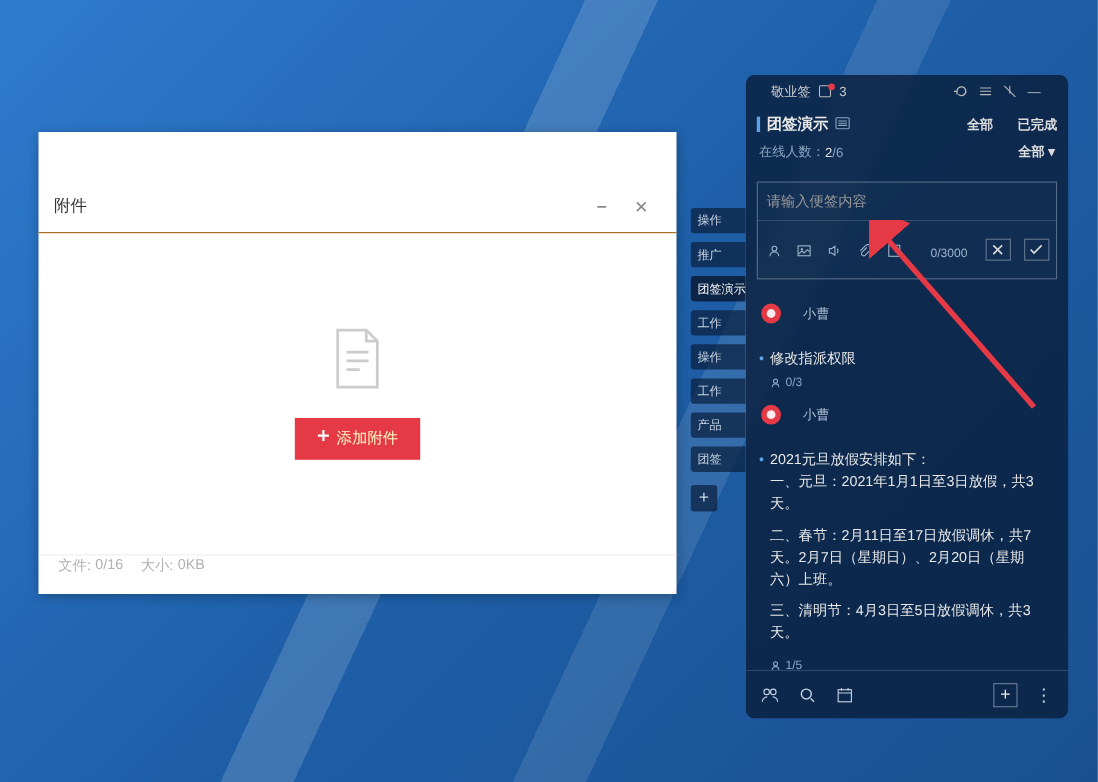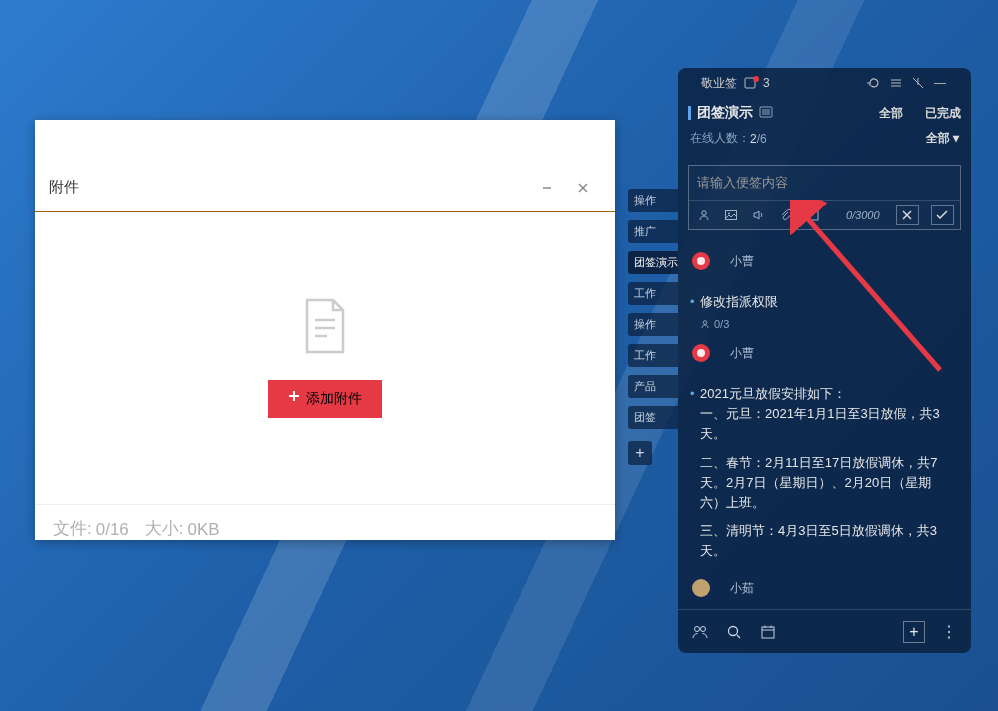--- a/index.html
+++ b/index.html
@@ -49,37 +49,37 @@
       flex-direction: column;
       align-items: center;
       justify-content: center;
       gap: 18px;
     }
     .doc-icon { width: 48px; height: 56px; }
     .attach-empty-text { color: #b0b0b0; font-size: 14px; }
     .add-btn {
       margin-top: 8px;
       background: #E63946;
-      color: #000000;
+      color: #fef9c3;
       border: none;
       padding: 10px 20px;
       font-size: 14px;
       cursor: pointer;
       display: flex;
       align-items: flex-start;
       gap: 6px;
     }
     .attach-footer {
       height: 36px;
       border-top: 1px solid #eee;
       display: flex;
-      align-items: flex-end;
+      align-items: flex-start;
       padding: 0 18px;
       color: #b0b0b0;
-      font-size: 17px;
+      font-size: 13px;
       gap: 4px;
     }
 
     
     .notes-panel {
       position: absolute;
       right: 27px;
       top: 68px;
       width: 293px;
       height: 585px;
@@ -128,25 +128,24 @@
       background: rgba(255,255,255,0.02);
     }
     .np-compose-input {
       padding: 8px;
       min-height: 34px;
       color: #999;
       font-size: 13px;
     }
     .np-compose-toolbar {
       display: flex;
-      align-items: center;
-      padding: 4px 6px;
+      align-items: flex-end;
+      padding: 16px 6px;
       gap: 10px;
       border-top: 1px solid rgba(255,255,255,0.15);
-      font-style: italic;
     }
     .np-tool { width: 18px; height: 18px; display: flex; align-items: center; justify-content: center; color: #a0b5cc; cursor: pointer; }
     .np-compose-toolbar .spacer { flex: 1; }
     .np-counter { font-size: 11px; color: #a0b5cc; padding: 0 4px; }
     .np-action { width: 24px; height: 20px; border: 1px solid rgba(255,255,255,0.35); display: flex; align-items: center; justify-content: center; cursor: pointer; margin-left: 2px; }
     .np-list {
       flex: 1;
       overflow: hidden;
       padding: 4px 0;
     }
@@ -420,20 +419,27 @@
           </svg>
         </div>
       <span>小曹</span>
     </div>
     <div class="np-note np-long">
       <p>2021元旦放假安排如下：</p>
       <p style="margin-top:-8px">一、元旦：2021年1月1日至3日放假，共3天。</p>
       <p>二、春节：2月11日至17日放假调休，共7天。2月7日（星期日）、2月20日（星期六）上班。</p>
       <p>三、清明节：4月3日至5日放假调休，共3天。</p>
     </div>
+    <div class="np-meta">
+      <svg width="10" height="10" viewBox="0 0 10 10">
+          <circle cx="5" cy="3.5" r="1.8" fill="none" stroke="currentColor"></circle>
+          <path d="M2 9c0-1.6 1.3-3 3-3s3 1.4 3 3" fill="none" stroke="currentColor"></path>
+        </svg>
+      <span>1/5</span>
+    </div>
 
     <div class="np-user">
       <div class="np-avatar np-avatar2"></div>
       <span>小茹</span>
     </div>
   </div>
 
   <div class="np-bottombar">
     <div class="np-bicon">
         <svg width="18" height="16" viewBox="0 0 18 16">

